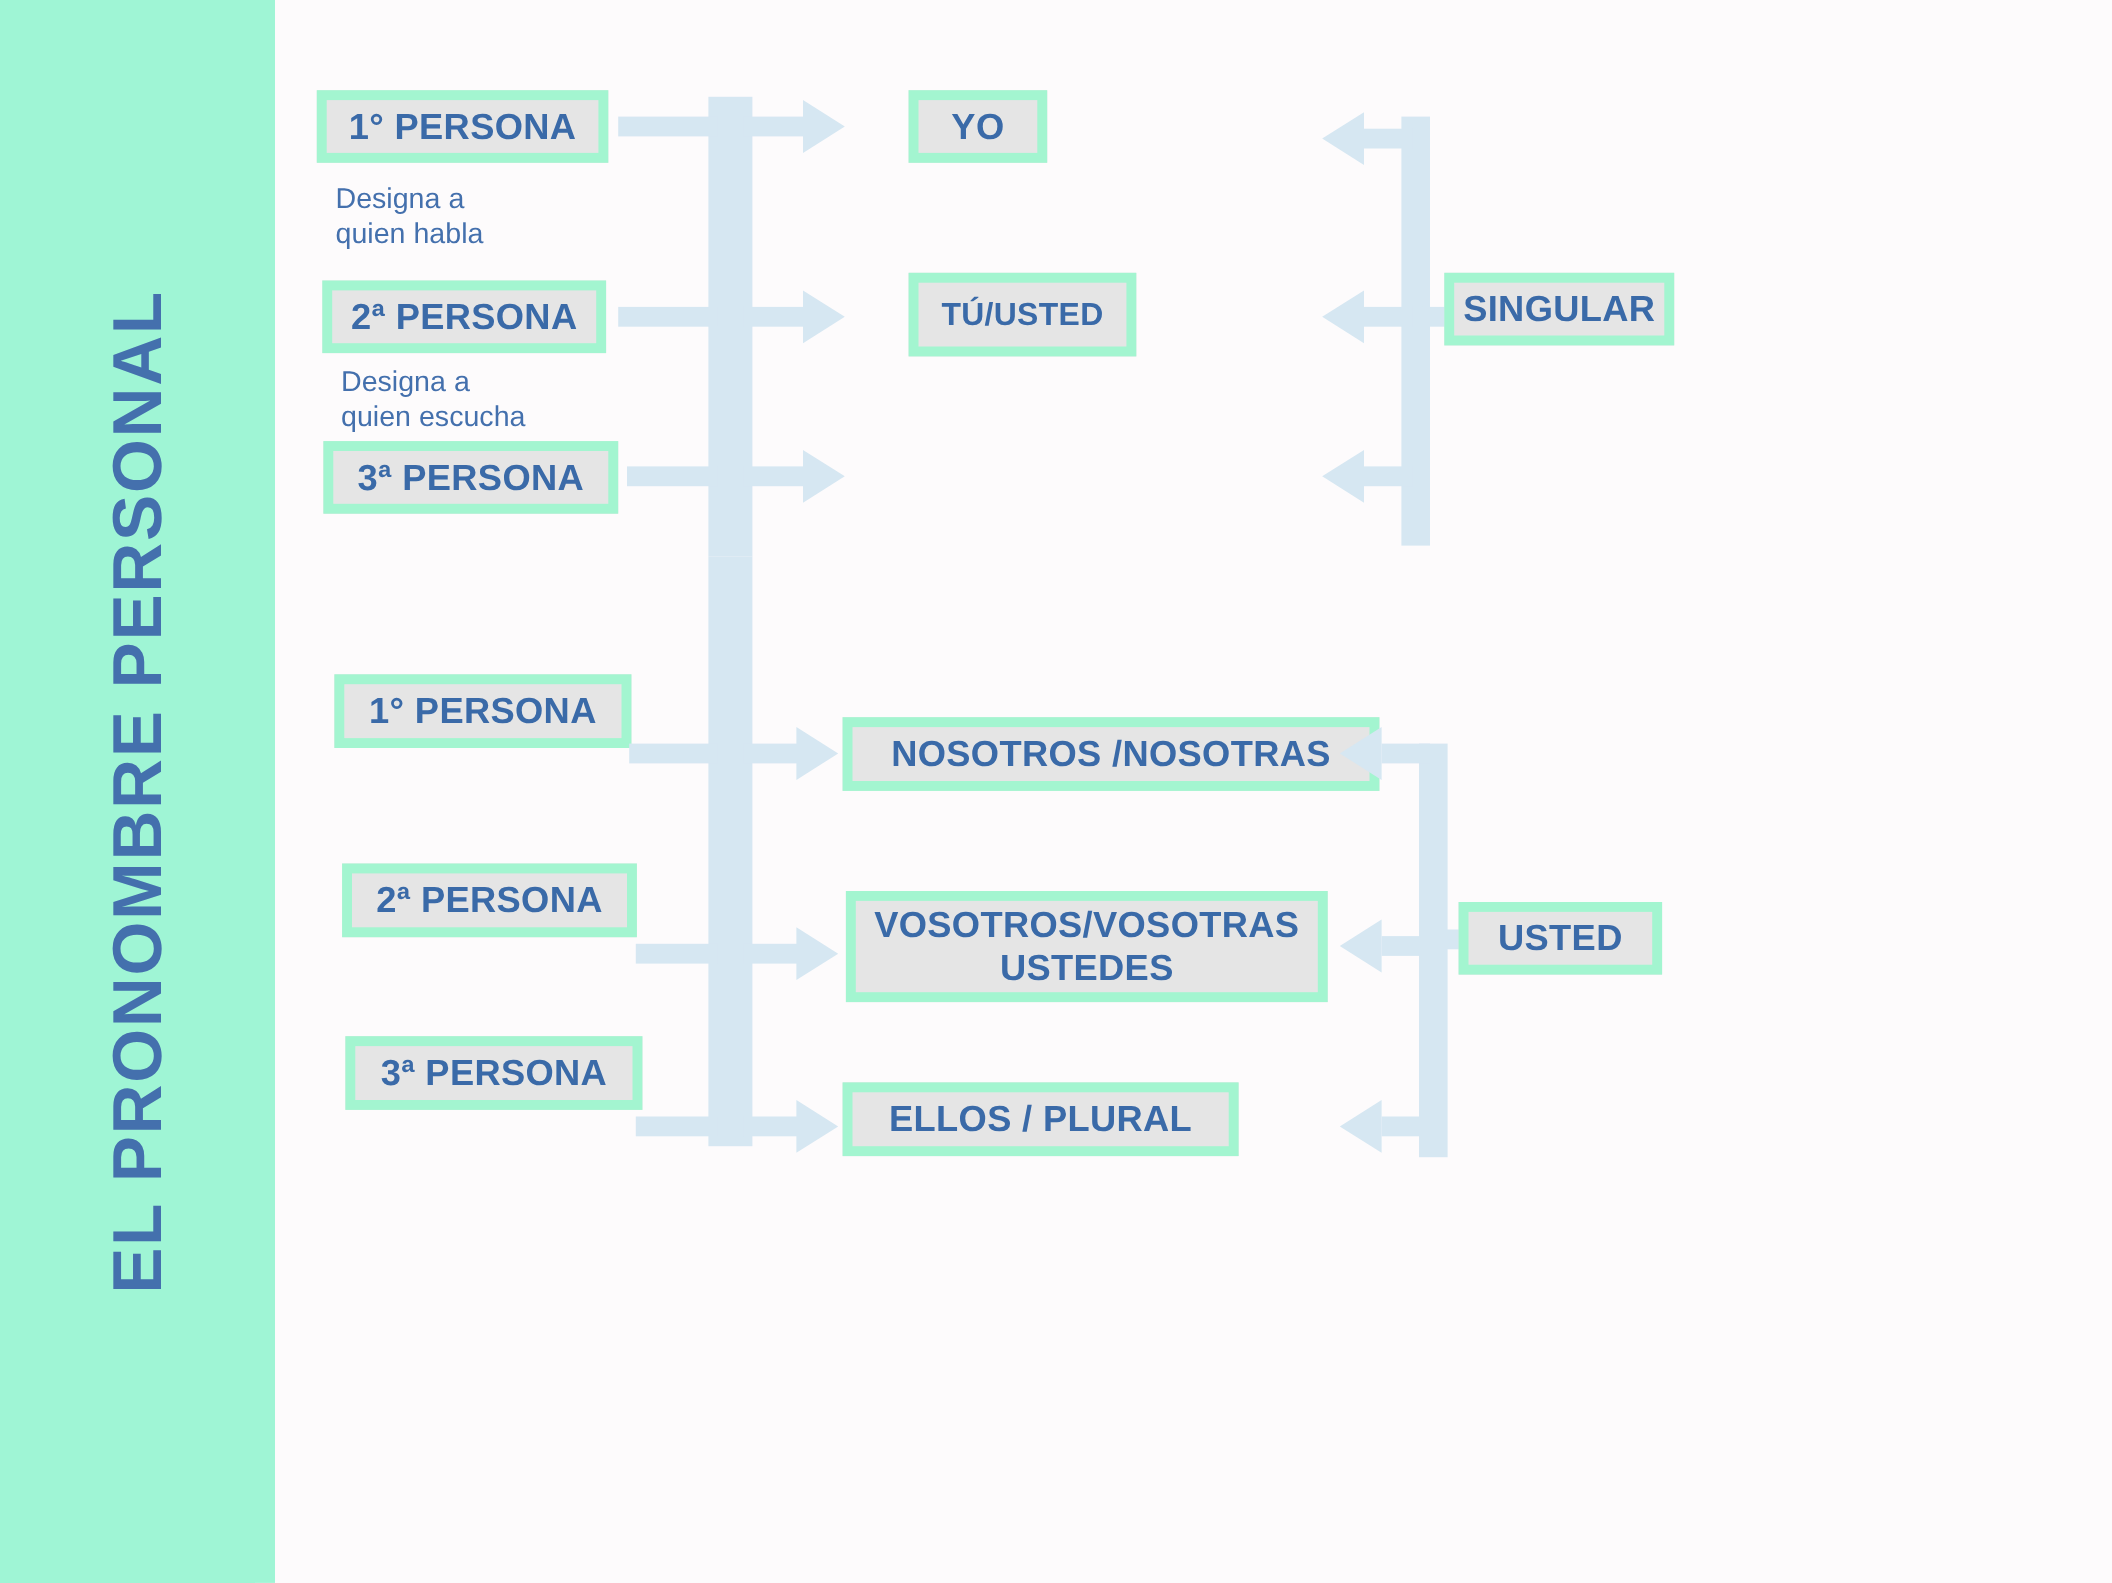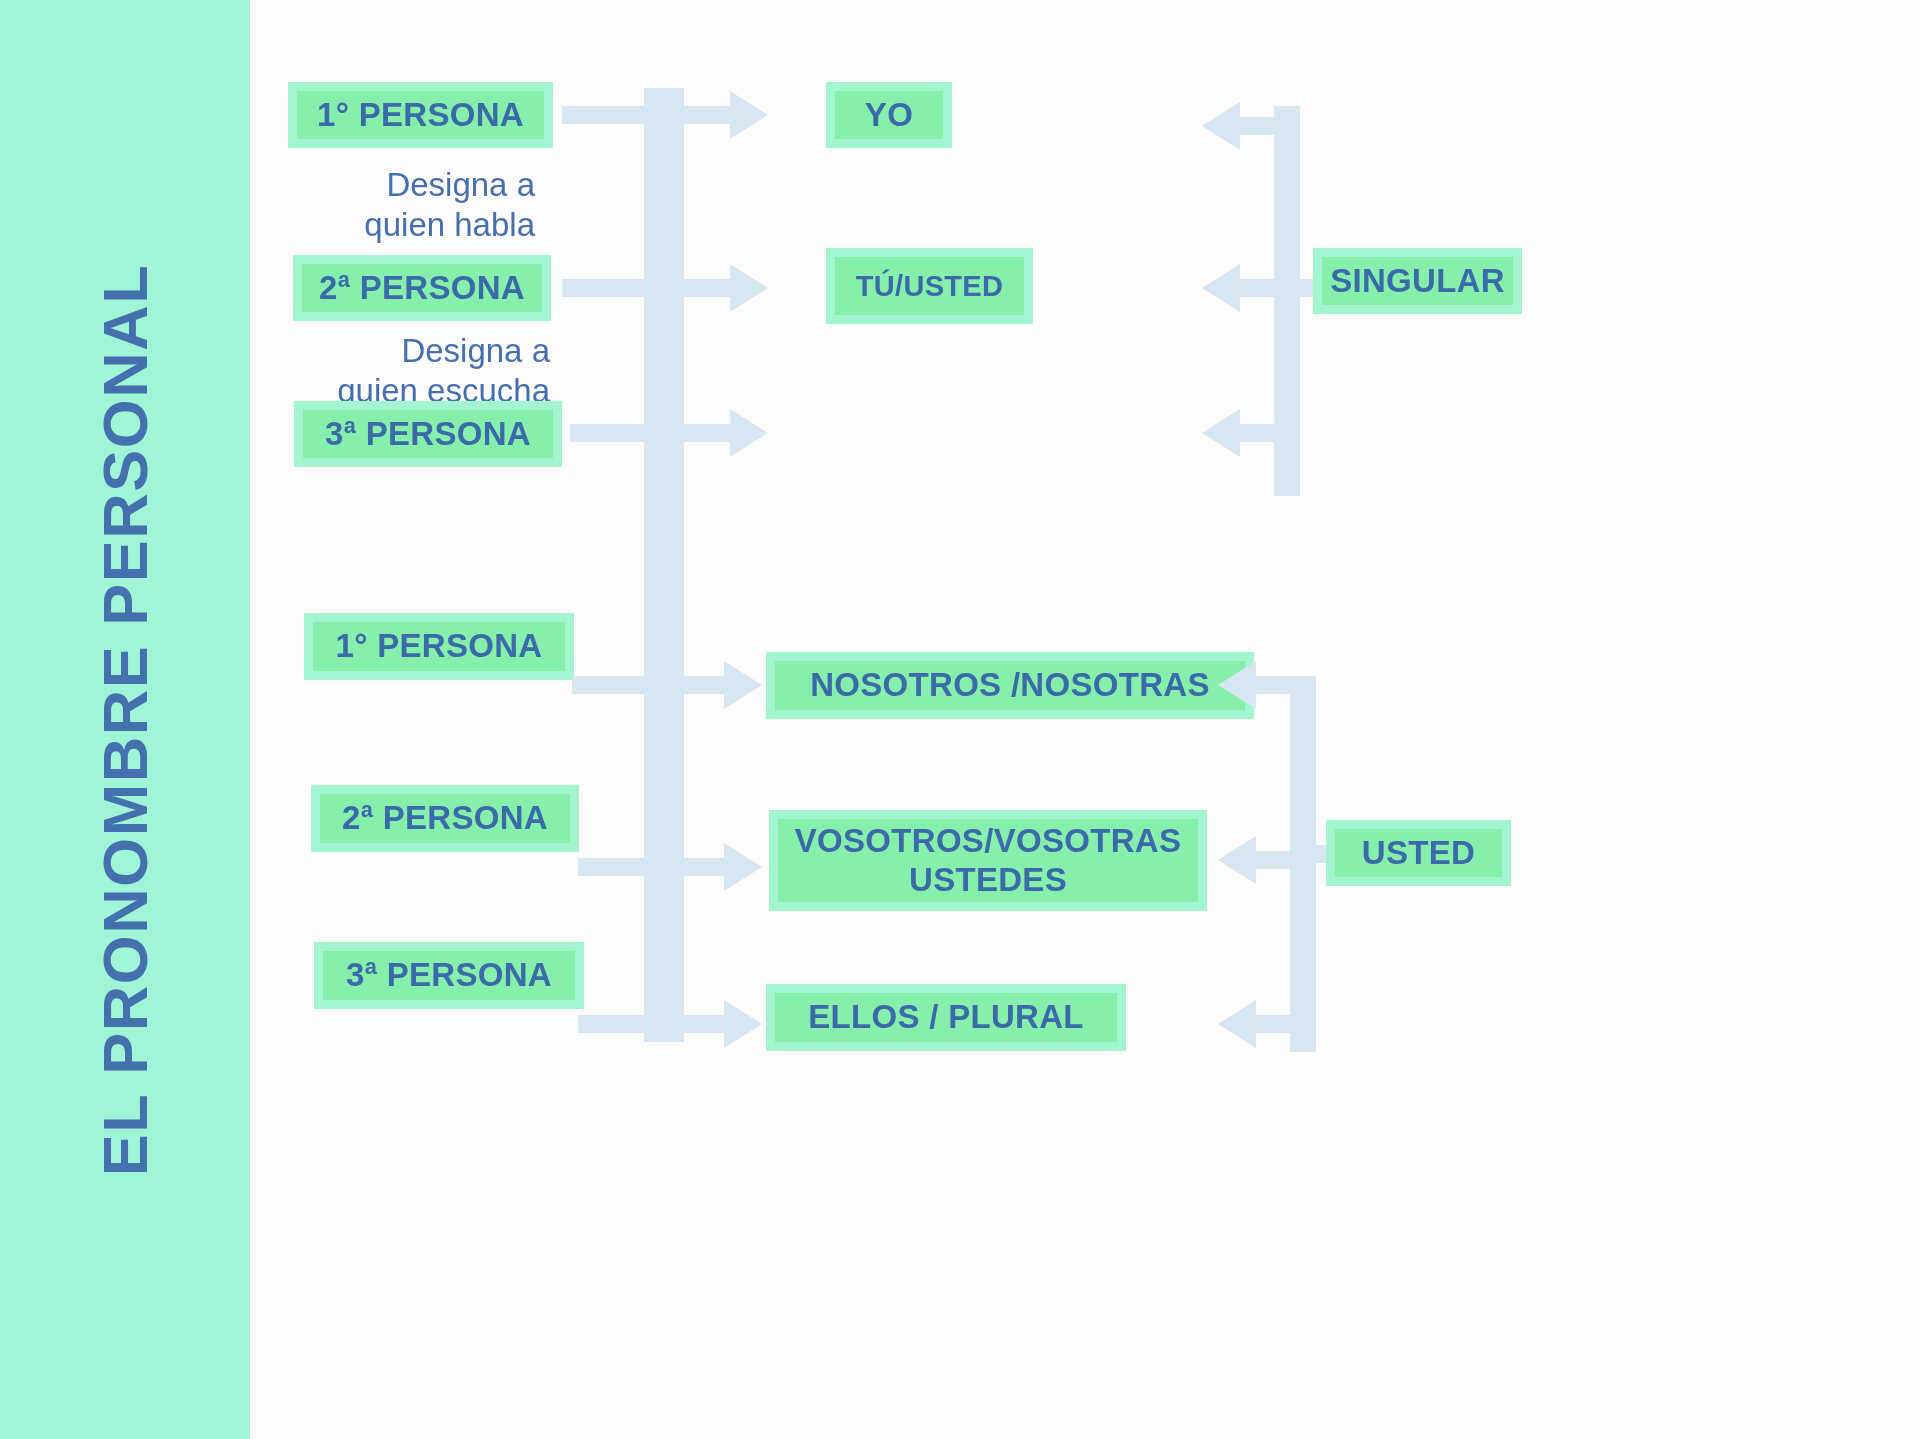--- a/index.html
+++ b/index.html
@@ -36,37 +36,37 @@
     font-weight: bold;
     letter-spacing: 1.5px;
     font-family: "Liberation Sans", sans-serif;
   }
 
   
   .gbox {
     position: absolute;
     box-sizing: border-box;
     border: 9px solid #A3F5D0;
-    background: #86efac;
+    background: #e5e5e5;
     color: #3A6AA8;
     font-weight: bold;
     display: flex;
     align-items: center;
     justify-content: center;
     text-align: center;
     line-height: 1.12;
     letter-spacing: 0.3px;
   }
 
   .note {
     position: absolute;
     color: #4470AD;
-    font-size: 33px;
+    font-size: 26px;
     font-weight: normal;
-    text-align: right;
+    text-align: left;
     line-height: 1.22;
     white-space: pre-line;
     font-family: "Liberation Sans", sans-serif;
   }
 
   
   .conn {
     position: absolute;
     background: #D6E7F2;
   }

